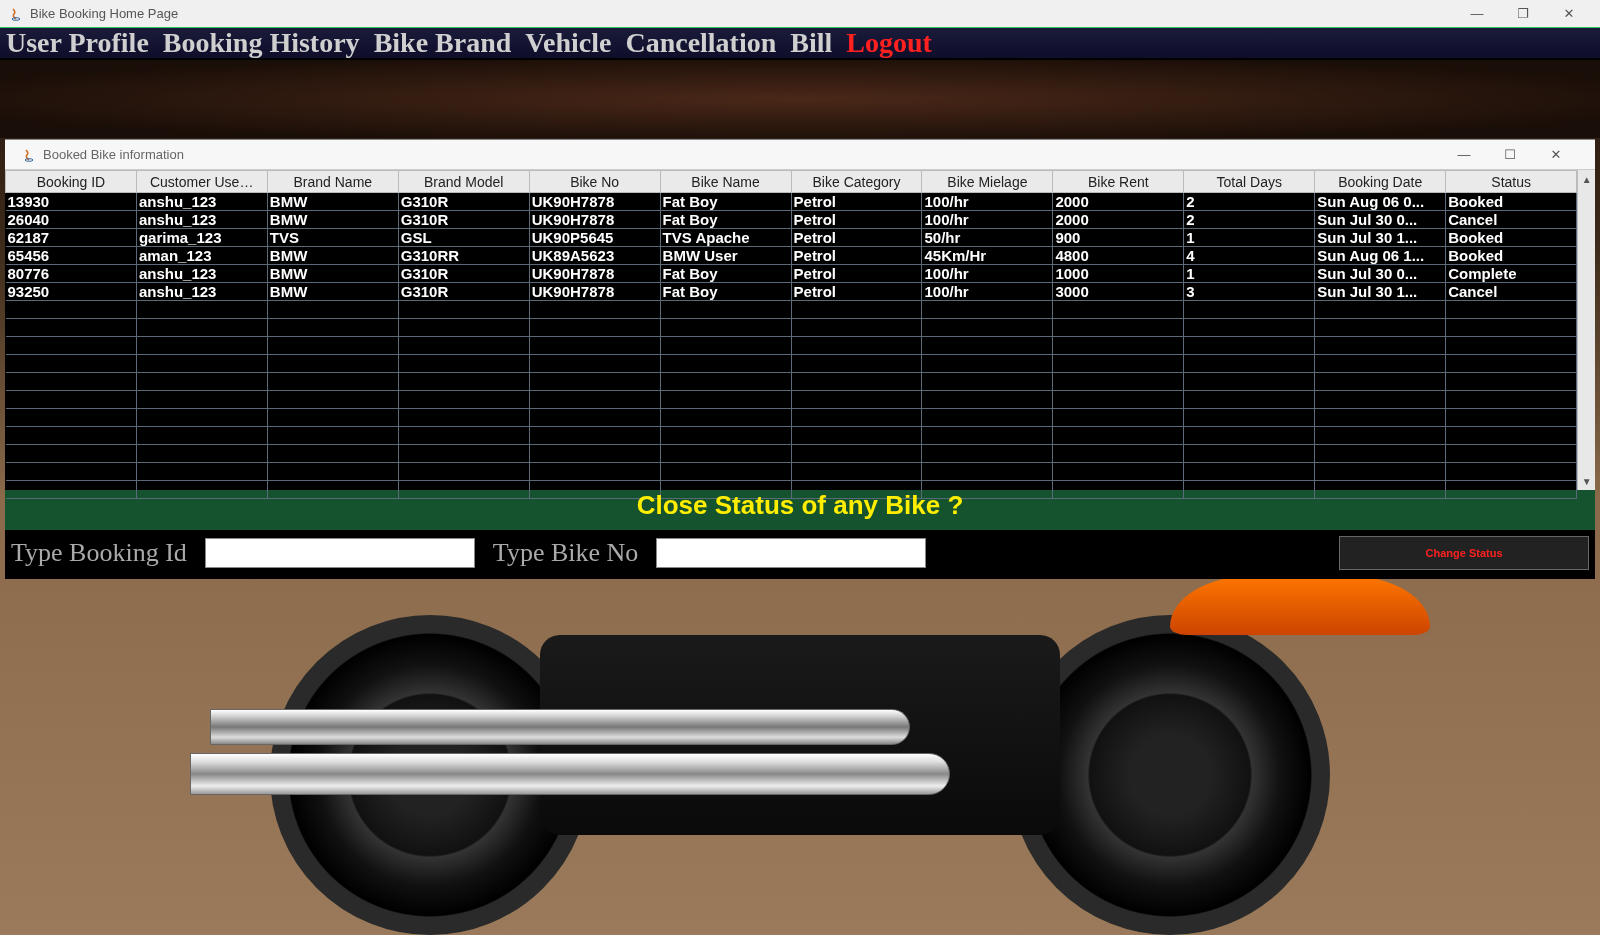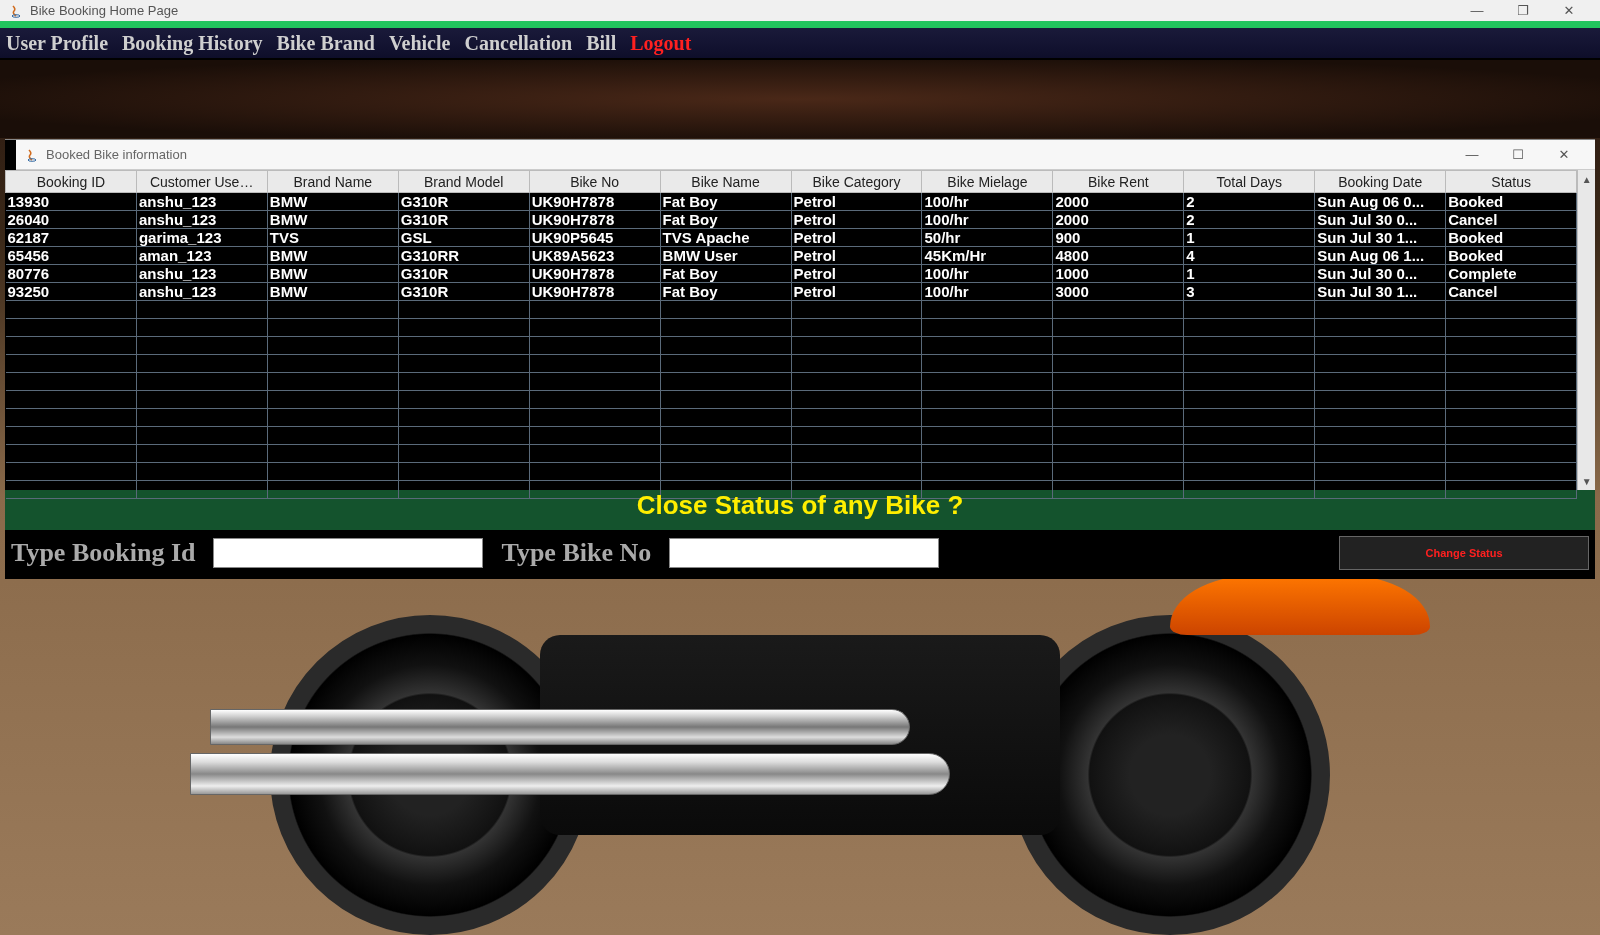--- a/index.html
+++ b/index.html
@@ -78,21 +78,21 @@
 
   
   .outer-titlebar {
     position: relative;
     z-index: 5;
     height: 28px;
     background: #f0f0f0;
     display: flex;
     align-items: center;
     padding: 0 8px;
-    border-bottom: 7px solid #22c55e;
+    border-bottom: 1px solid #22c55e;
     font-size: 13px;
     color: #555;
   }
   .outer-titlebar .java-icon {
     width: 16px; height: 16px;
     display: inline-flex;
     align-items: center;
     justify-content: center;
     font-size: 12px;
     margin-right: 6px;
@@ -119,21 +119,21 @@
     height: 32px;
     display: flex;
     align-items: center;
     padding: 0 6px;
     border-bottom: 2px solid #000;
     gap: 14px;
   }
   .menubar .menu-item {
     color: #cfcfcf;
     font-family: Georgia, "Times New Roman", serif;
-    font-size: 20px;
+    font-size: 28px;
     font-weight: bold;
     cursor: pointer;
     white-space: nowrap;
   }
   .menubar .menu-item.logout { color: #ff2020; }
 
   
   .inner-frame {
     position: absolute;
     z-index: 3;
@@ -142,25 +142,24 @@
     right: 5px;
     height: 440px;
     background: #000;
     border-top: 1px solid #888;
   }
   .inner-titlebar {
     height: 30px;
     background: #f7f7f7;
     display: flex;
     align-items: center;
-    padding: 0 8px;
+    padding: 0 16px;
     font-size: 13px;
     color: #666;
     border-bottom: 1px solid #ccc;
-    margin-left: 11px;
   }
   .inner-titlebar .java-icon {
     width: 16px; height: 16px;
     display: inline-flex;
     align-items: center;
     justify-content: center;
     font-size: 12px;
     margin-right: 6px;
     color: #cc6600;
   }
@@ -235,21 +234,21 @@
     display: flex;
     align-items: center;
     background: #000;
     padding: 0 6px;
     gap: 18px;
   }
   .form-row .lbl {
     color: #aaa;
     font-family: Georgia, "Times New Roman", serif;
     font-size: 26px;
-    font-weight: bold;
+    font-weight: normal;
     white-space: nowrap;
   }
   .form-row input[type=text] {
     height: 30px;
     width: 270px;
     background: #fff;
     border: 1px solid #888;
     font-size: 16px;
     padding: 0 4px;
   }

